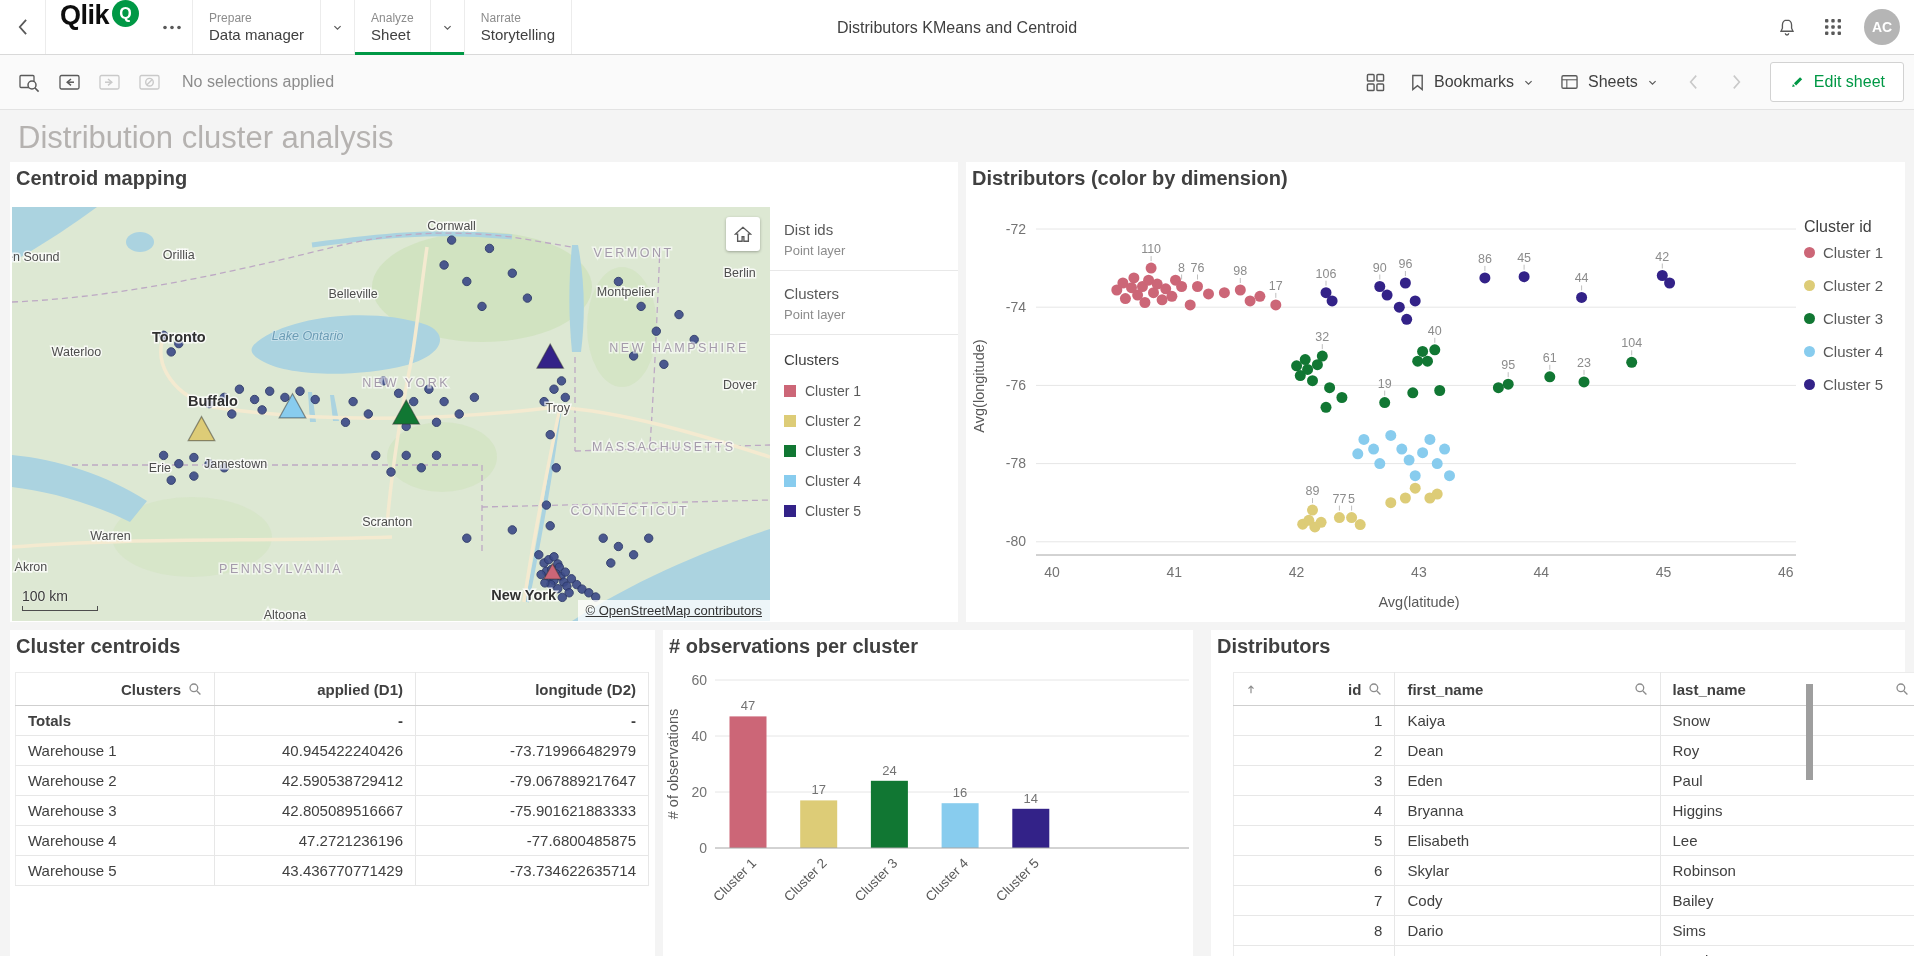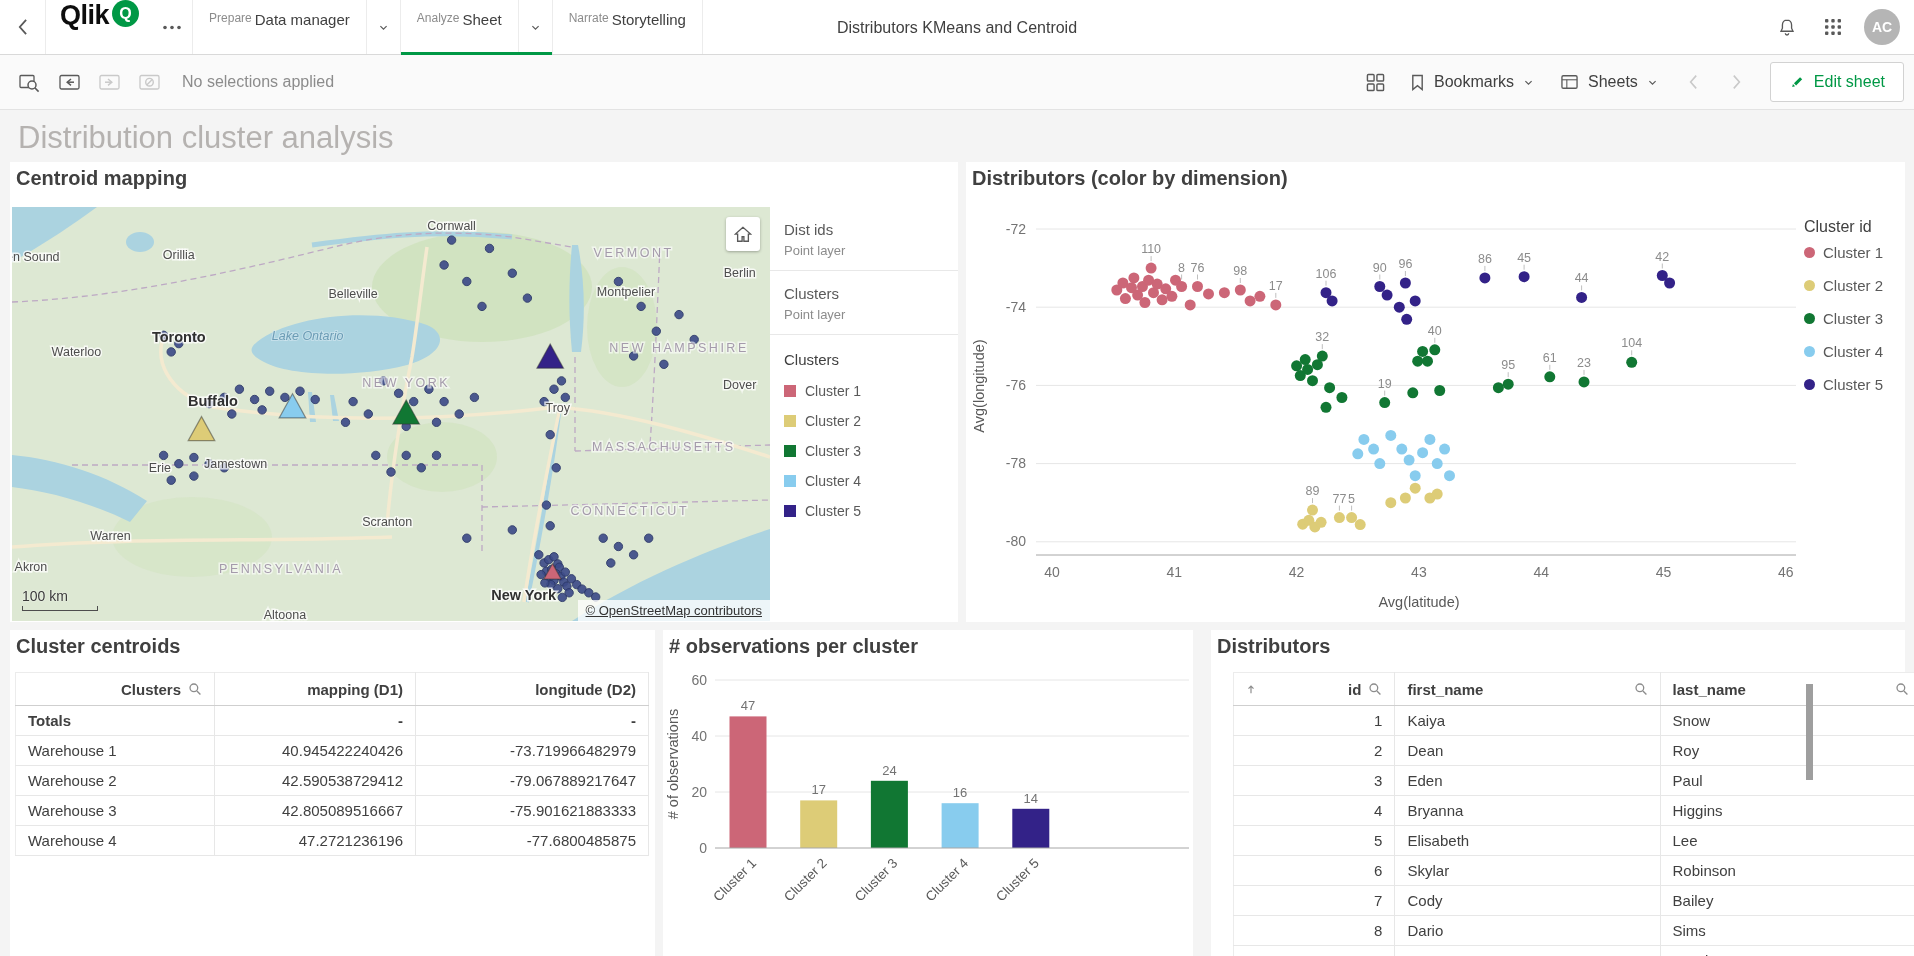--- a/index.html
+++ b/index.html
@@ -10,21 +10,21 @@
 
   
   .navbar{position:absolute;top:0;left:0;right:0;height:55px;background:#fff;border-bottom:1px solid #d9d9d9;display:flex;align-items:stretch;z-index:30}
   .nav-back{width:46px;display:flex;align-items:center;justify-content:center;border-right:1px solid #ececec}
   .logo{display:flex;gap:3px;padding:0 12px 0 14px}
   .logo-text{font-size:27px;font-weight:700;color:#0d0d0d;letter-spacing:-.5px}
   .logo-q{width:27px;height:27px;border-radius:50%;background:#009845;color:#fff;font-weight:700;font-size:16px;display:flex;align-items:center;justify-content:center}
   .more-btn{width:42px;display:flex;align-items:center;justify-content:center;border-right:1px solid #ececec}
   .nav-groups{display:flex;align-items:stretch}
   .nav-group{position:relative;display:flex;align-items:stretch;border-right:1px solid #ececec;cursor:pointer}
-  .ng-text{display:flex;flex-direction:row;justify-content:center;padding:12px 16px;gap:3px}
+  .ng-text{display:flex;flex-direction:column;justify-content:center;padding:3px 16px;gap:3px}
   .ng-eyebrow{font-size:12px;color:#8c8c8c;line-height:1}
   .ng-label{font-size:15px;color:#404040;line-height:1}
   .ng-caret{width:34px;display:flex;align-items:center;justify-content:center;border-left:1px solid #ececec}
   .nav-group.active::after{content:"";position:absolute;left:0;right:0;bottom:-1px;height:3px;background:#009845}
   .app-title{position:absolute;left:50%;top:0;height:55px;transform:translateX(-50%);display:flex;align-items:center;font-size:16px;color:#404040;white-space:nowrap}
   .nav-right{margin-left:auto;display:flex;align-items:center;gap:8px;padding-right:14px}
   .icon-btn{width:38px;height:38px;display:flex;align-items:center;justify-content:center;border-radius:3px}
   .avatar{width:36px;height:36px;border-radius:50%;background:#b5b5b5;color:#fff;font-size:14px;font-weight:700;display:flex;align-items:center;justify-content:center;margin-left:4px;cursor:pointer}
 
   
@@ -670,21 +670,21 @@
                   <span class="th-inner right">
                     <span class="th-label">Clusters</span>
                     <svg width="14" height="14" viewBox="0 0 16 16">
                       <circle cx="6.7" cy="6.7" r="4.4" fill="none" stroke="#8c8c8c" stroke-width="1.5"></circle>
                       <line x1="10.2" y1="10.2" x2="14.2" y2="14.2" stroke="#8c8c8c" stroke-width="1.5"></line>
                     </svg>
                   </span>
                 </th>
                 <th>
                   <span class="th-inner right">
-                    <span class="th-label">mapping (D1)</span>
+                    <span class="th-label">applied (D1)</span>
                   </span>
                 </th>
                 <th>
                   <span class="th-inner right">
                     <span class="th-label">longitude (D2)</span>
                   </span>
                 </th>
               </tr>
             </thead>
             <tbody>
@@ -705,20 +705,25 @@
               </tr>
               <tr>
                 <td class="left">Warehouse 3</td>
                 <td class="right">42.805089516667</td>
                 <td class="right">-75.901621883333</td>
               </tr>
               <tr>
                 <td class="left">Warehouse 4</td>
                 <td class="right">47.2721236196</td>
                 <td class="right">-77.6800485875</td>
+              </tr>
+              <tr>
+                <td class="left">Warehouse 5</td>
+                <td class="right">43.436770771429</td>
+                <td class="right">-73.734622635714</td>
               </tr>
             </tbody>
           </table>
         </div>
     </section>
 
     <section class="panel bar-panel">
       <h2 class="panel-title"># observations per cluster</h2>
       <svg id="bar-svg">
           <text x="42" y="196.5" class="tick" text-anchor="end">0</text>

